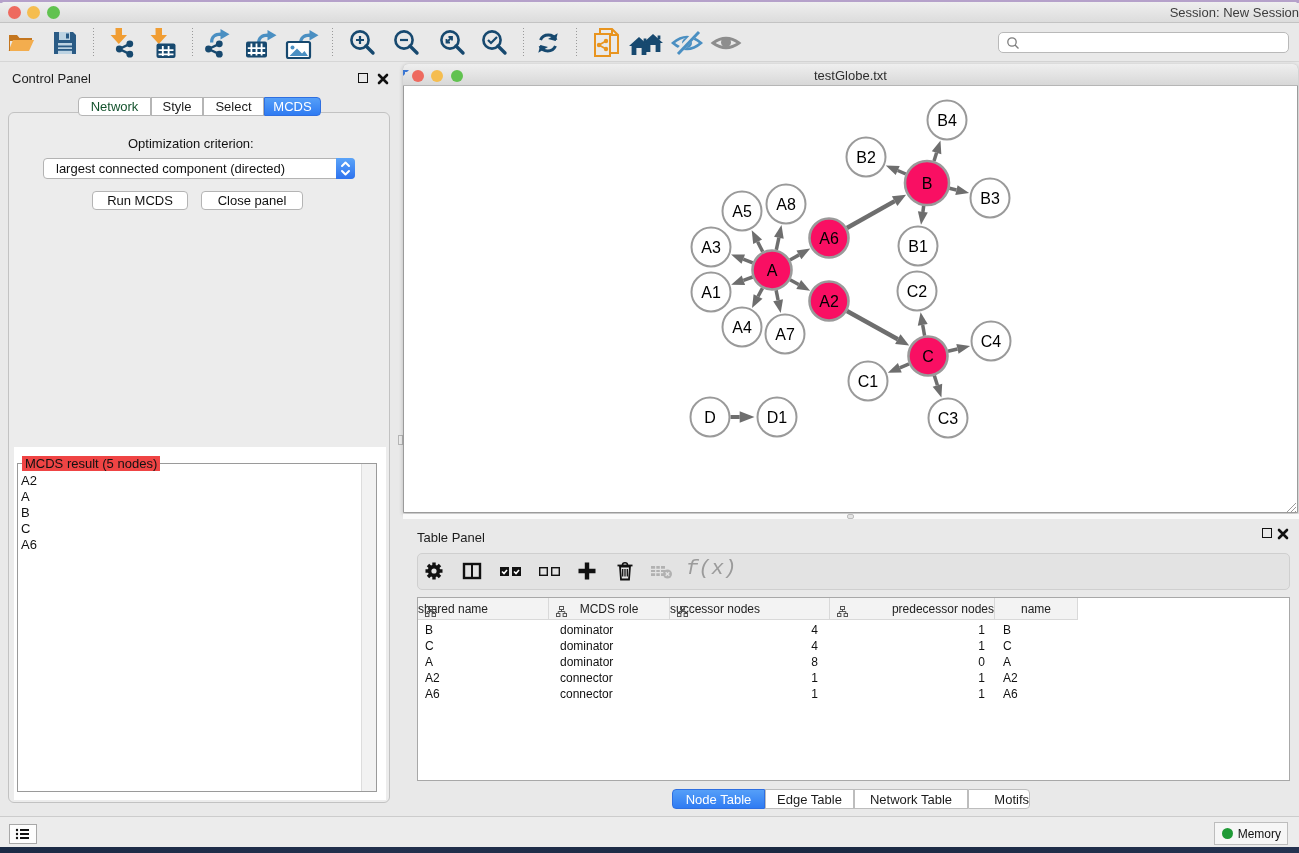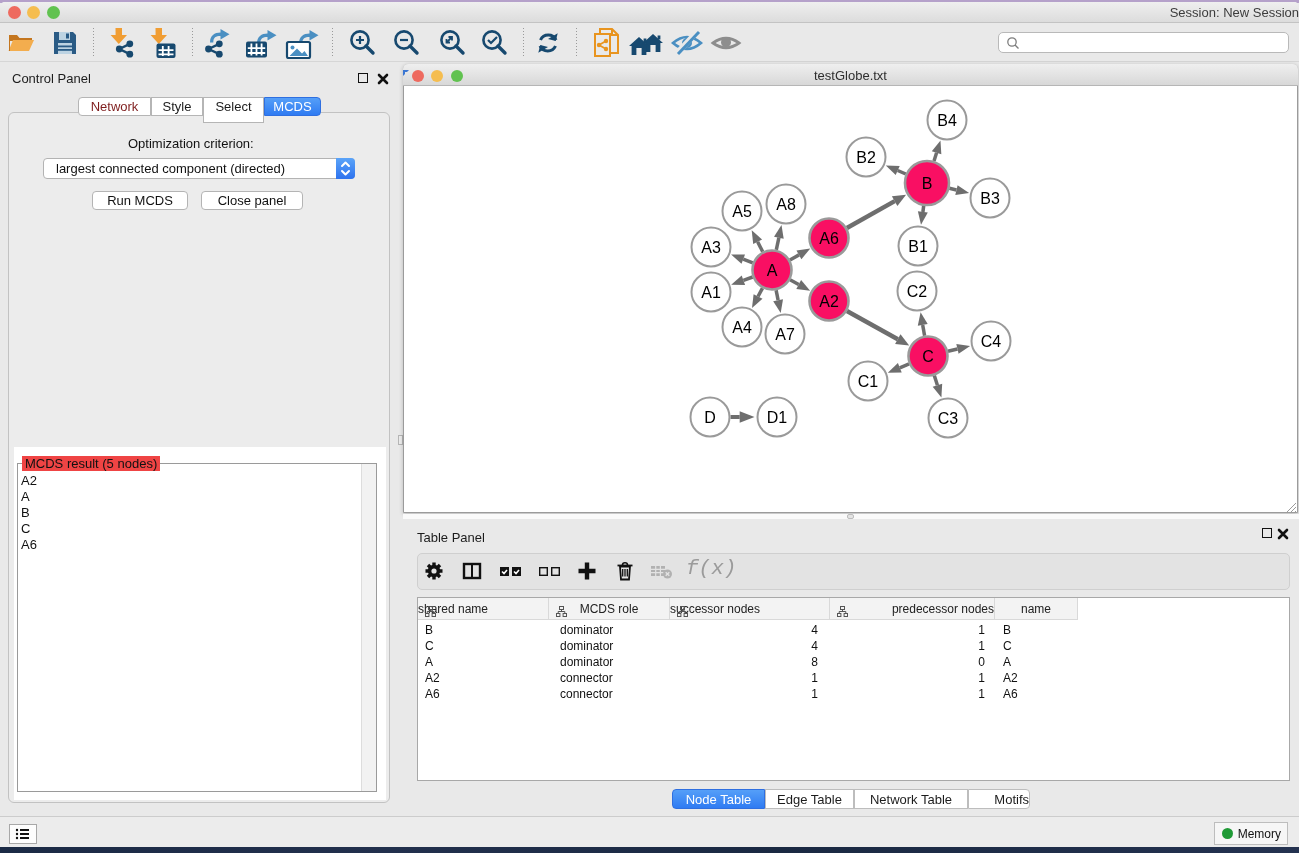--- a/index.html
+++ b/index.html
@@ -141,23 +141,23 @@
 <div style="position:absolute;left:1006px;top:36px;width:14px;height:14px"><svg width="14" height="14" viewBox="0 0 14 14">
       <circle cx="6" cy="6" r="4.2" fill="none" stroke="#7d7d7d" stroke-width="1.3"></circle>
       <path d="M9 9 L12.5 12.5" stroke="#7d7d7d" stroke-width="1.3"></path>
     </svg></div>
 <div style="position:absolute;left:12px;top:71px;font-size:13px;color:#1c1c1c">Control Panel</div>
 <div style="position:absolute;left:358px;top:73px;width:10px;height:10px;border:1.5px solid #111"></div>
 <div style="position:absolute;left:376px;top:72px;width:14px;height:14px"><svg width="14" height="14" viewBox="0 0 14 14">
       <path d="M3 3 L11 11 M11 3 L3 11" stroke="#111" stroke-width="2.6" stroke-linecap="round"></path>
     </svg></div>
 <div style="position:absolute;left:8px;top:112px;width:382px;height:691px;border:1px solid #c2c2c2;border-radius:6px;background:#ececec"></div>
-<div style="position:absolute;left:78px;top:97px;width:73px;height:19px;background:#ffffff;border:1px solid #b5b5b5;border-radius:4px 0 0 4px;color:#7f1d1d;font-size:13px;text-align:center;line-height:18px">Network</div>
+<div style="position:absolute;left:78px;top:97px;width:73px;height:19px;background:#ffffff;border:1px solid #b5b5b5;border-radius:4px 0 0 4px;color:#14532d;font-size:13px;text-align:center;line-height:18px">Network</div>
 <div style="position:absolute;left:151px;top:97px;width:52px;height:19px;background:#ffffff;border:1px solid #b5b5b5;border-radius:0;color:#1c1c1c;font-size:13px;text-align:center;line-height:18px">Style</div>
-<div style="position:absolute;left:203px;top:97px;width:61px;height:26px;background:#ffffff;border:1px solid #b5b5b5;border-radius:0;color:#1c1c1c;font-size:13px;text-align:center;line-height:18px">Select</div>
+<div style="position:absolute;left:203px;top:97px;width:61px;height:19px;background:#ffffff;border:1px solid #b5b5b5;border-radius:0;color:#1c1c1c;font-size:13px;text-align:center;line-height:18px">Select</div>
 <div style="position:absolute;left:264px;top:97px;width:57px;height:19px;background:linear-gradient(#559ff8,#2f7bf2);border:1px solid #2f6fe0;border-radius:0 4px 4px 0;color:#fff;font-size:13px;text-align:center;line-height:18px">MCDS</div>
 <div style="position:absolute;left:128px;top:136px;width:160px;font-size:13px;color:#111">Optimization criterion:</div>
 <div style="position:absolute;left:43px;top:158px;width:312px;height:21px;background:#fff;border:1px solid #b3b3b3;border-radius:4px"></div>
 <div style="position:absolute;left:56px;top:161px;font-size:13px;color:#111">largest connected component (directed)</div>
 <div style="position:absolute;left:336px;top:158px;width:19px;height:21px;background:linear-gradient(#5ba4f9,#2d72ee);border-radius:0 4px 4px 0"><svg width="19" height="21" viewBox="0 0 19 21">
       <path d="M6 8 L9.5 4.5 L13 8 M6 13 L9.5 16.5 L13 13" fill="none" stroke="#fff" stroke-width="2" stroke-linejoin="round" stroke-linecap="round"></path>
     </svg></div>
 <div style="position:absolute;left:92px;top:191px;width:96px;height:19px;background:#fff;border:1px solid #b4b4b4;border-radius:4px;font-size:13px;color:#111;text-align:center;line-height:18px">Run MCDS</div>
 <div style="position:absolute;left:201px;top:191px;width:102px;height:19px;background:#fff;border:1px solid #b4b4b4;border-radius:4px;font-size:13px;color:#111;text-align:center;line-height:18px">Close panel</div>
 <div style="position:absolute;left:14px;top:447px;width:372px;height:353px;background:#fff"></div>

